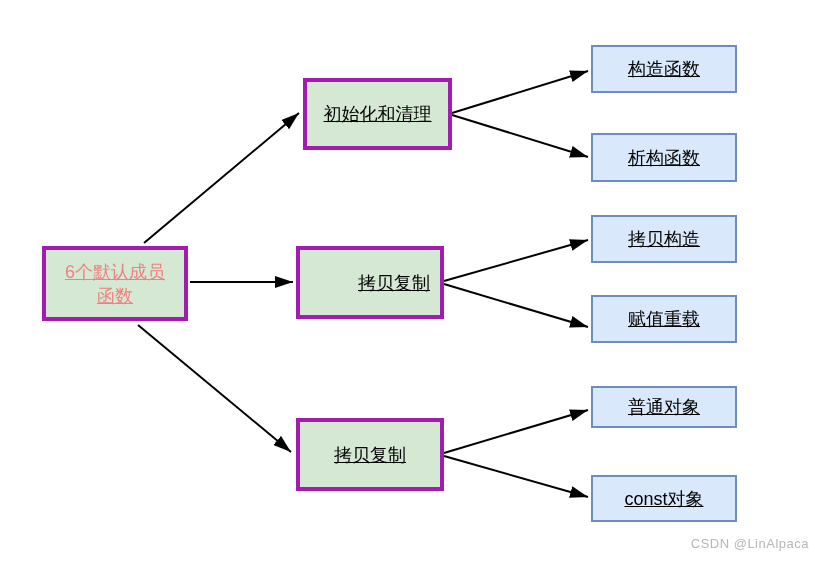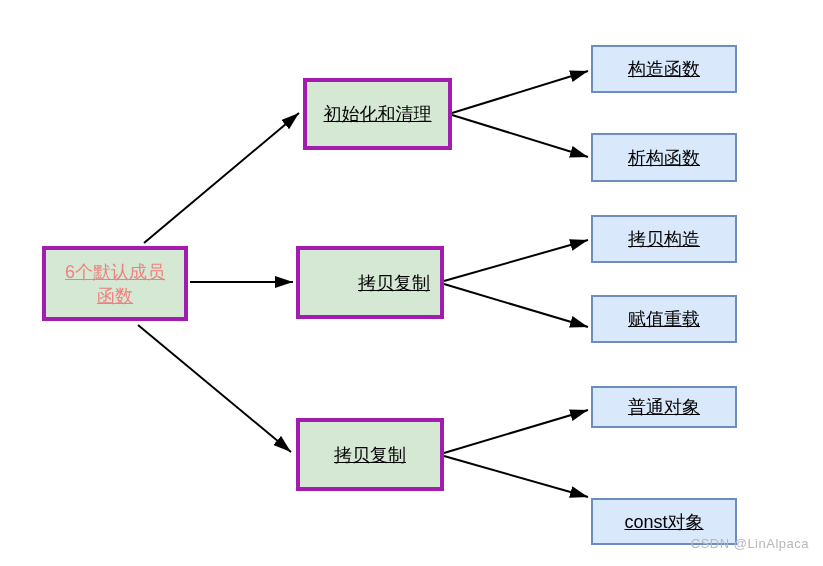--- a/index.html
+++ b/index.html
@@ -104,19 +104,19 @@
   </div>
   <div class="node blue" style="left:591px; top:215px; width:146px; height:48px;">
     <span>拷贝构造</span>
   </div>
   <div class="node blue" style="left:591px; top:295px; width:146px; height:48px;">
     <span>赋值重载</span>
   </div>
   <div class="node blue" style="left:591px; top:386px; width:146px; height:42px;">
     <span>普通对象</span>
   </div>
-  <div class="node blue" style="left:591px; top:475px; width:146px; height:47px;margin-top:23px;">
+  <div class="node blue" style="left:591px; top:475px; width:146px; height:47px;">
     <span>const对象</span>
   </div>
 
   <div class="watermark">CSDN @LinAlpaca</div>
 
 </div>
 
 </body></html>

